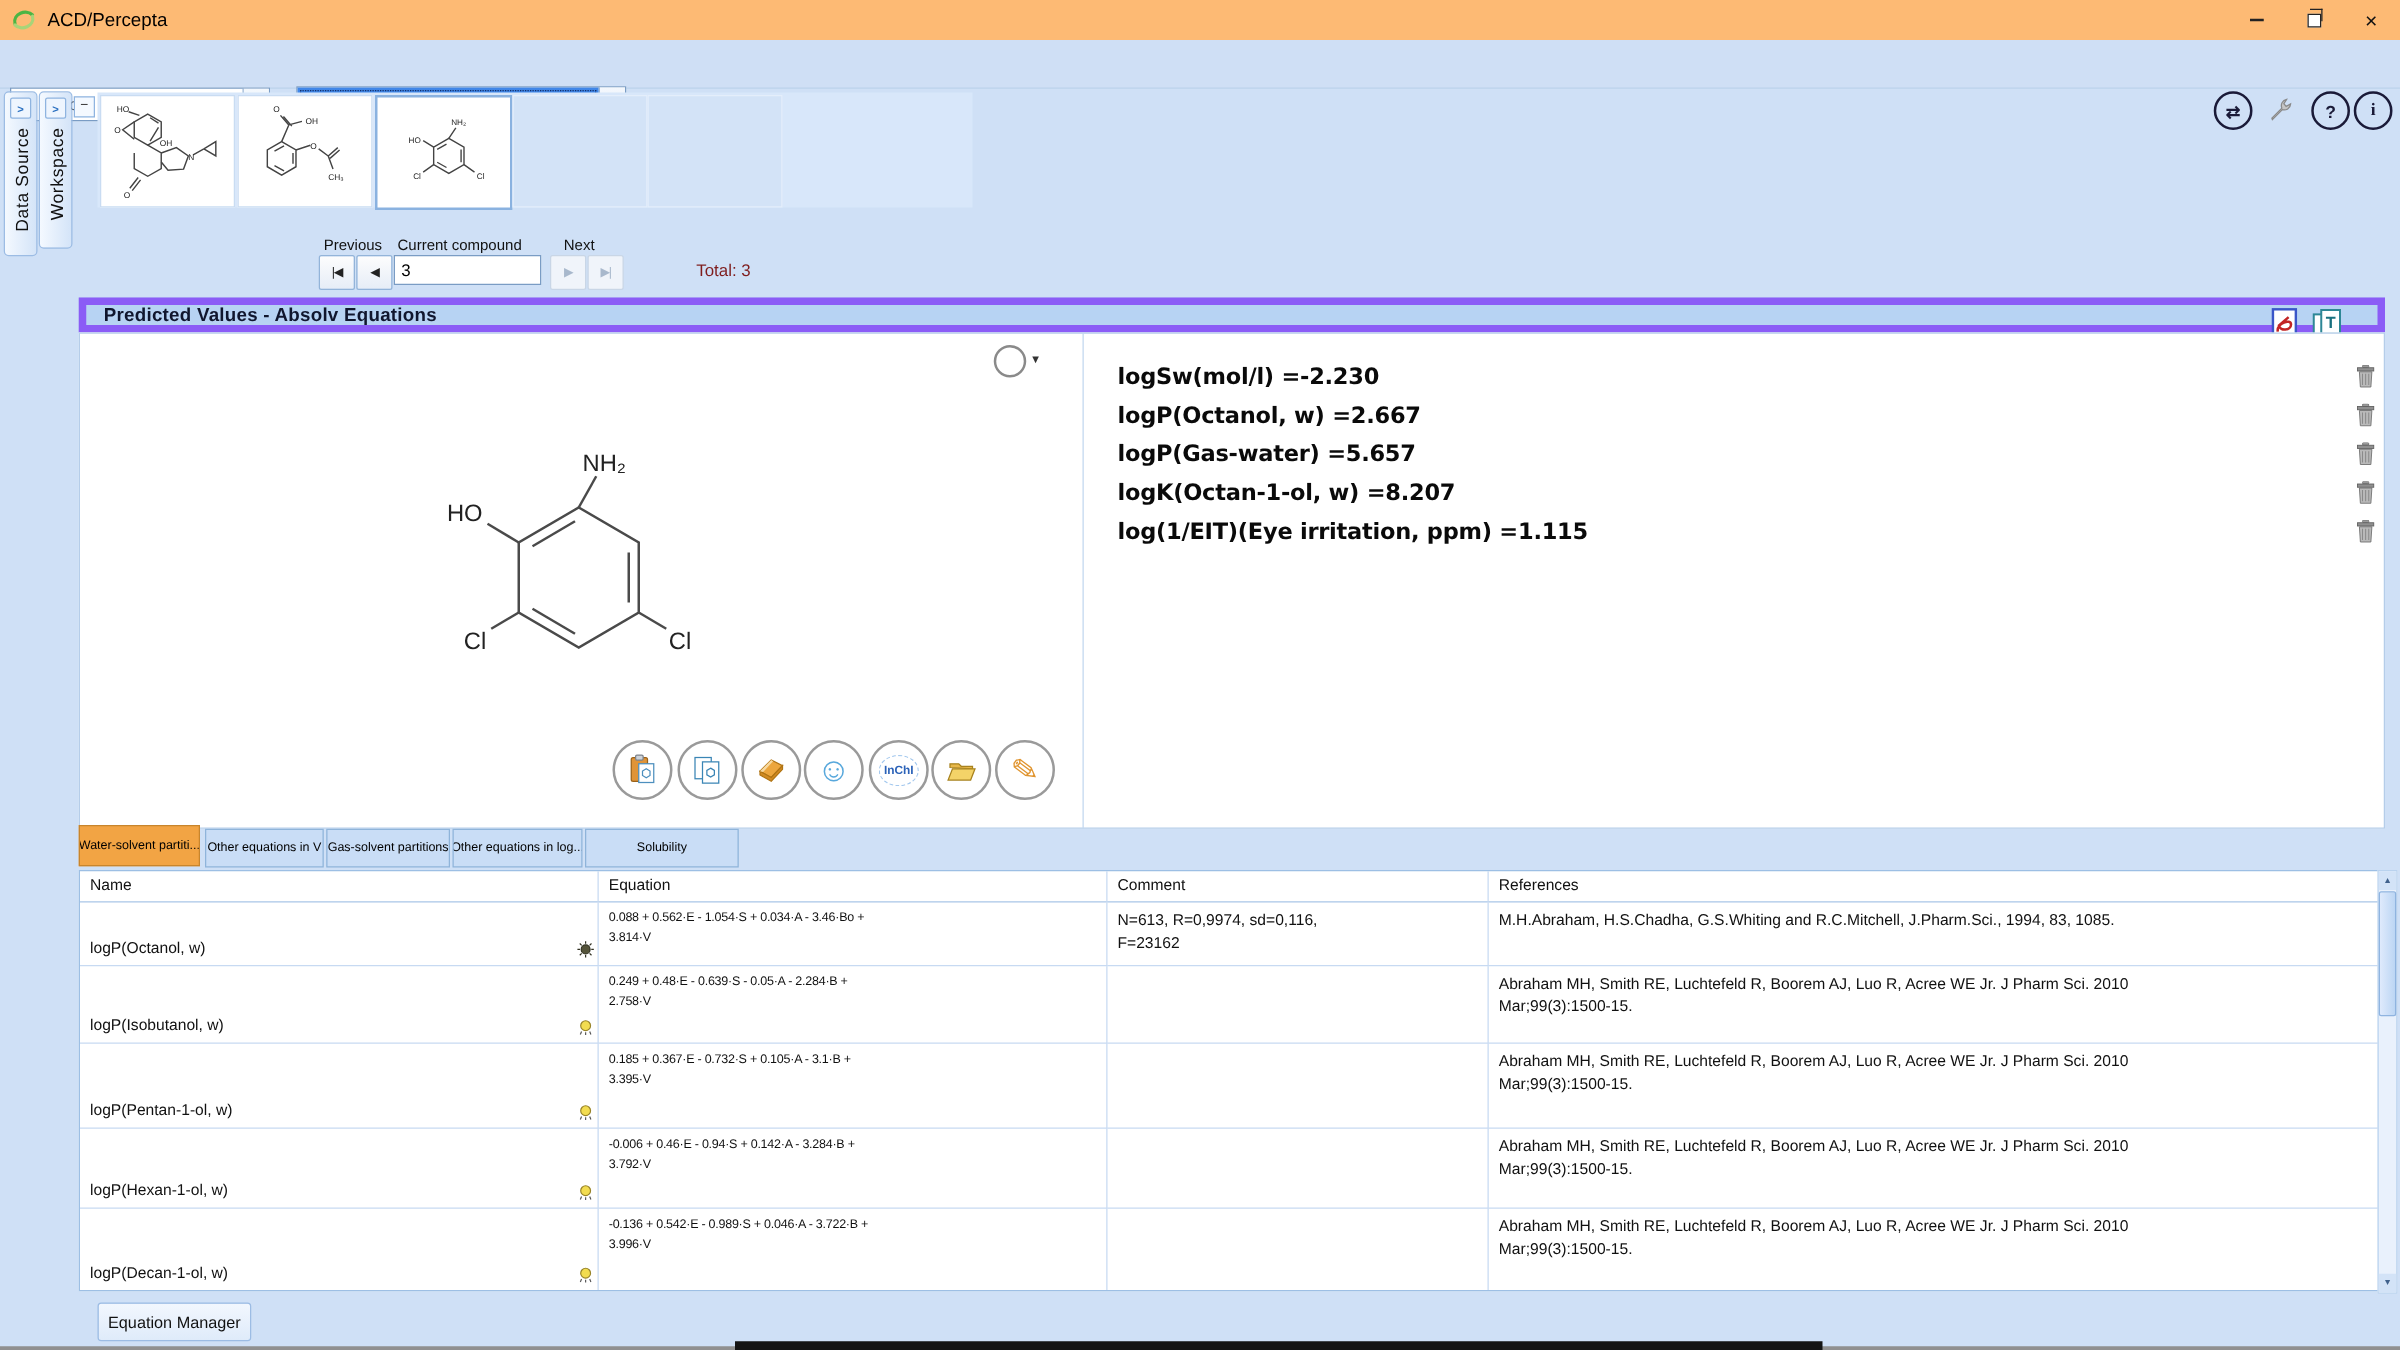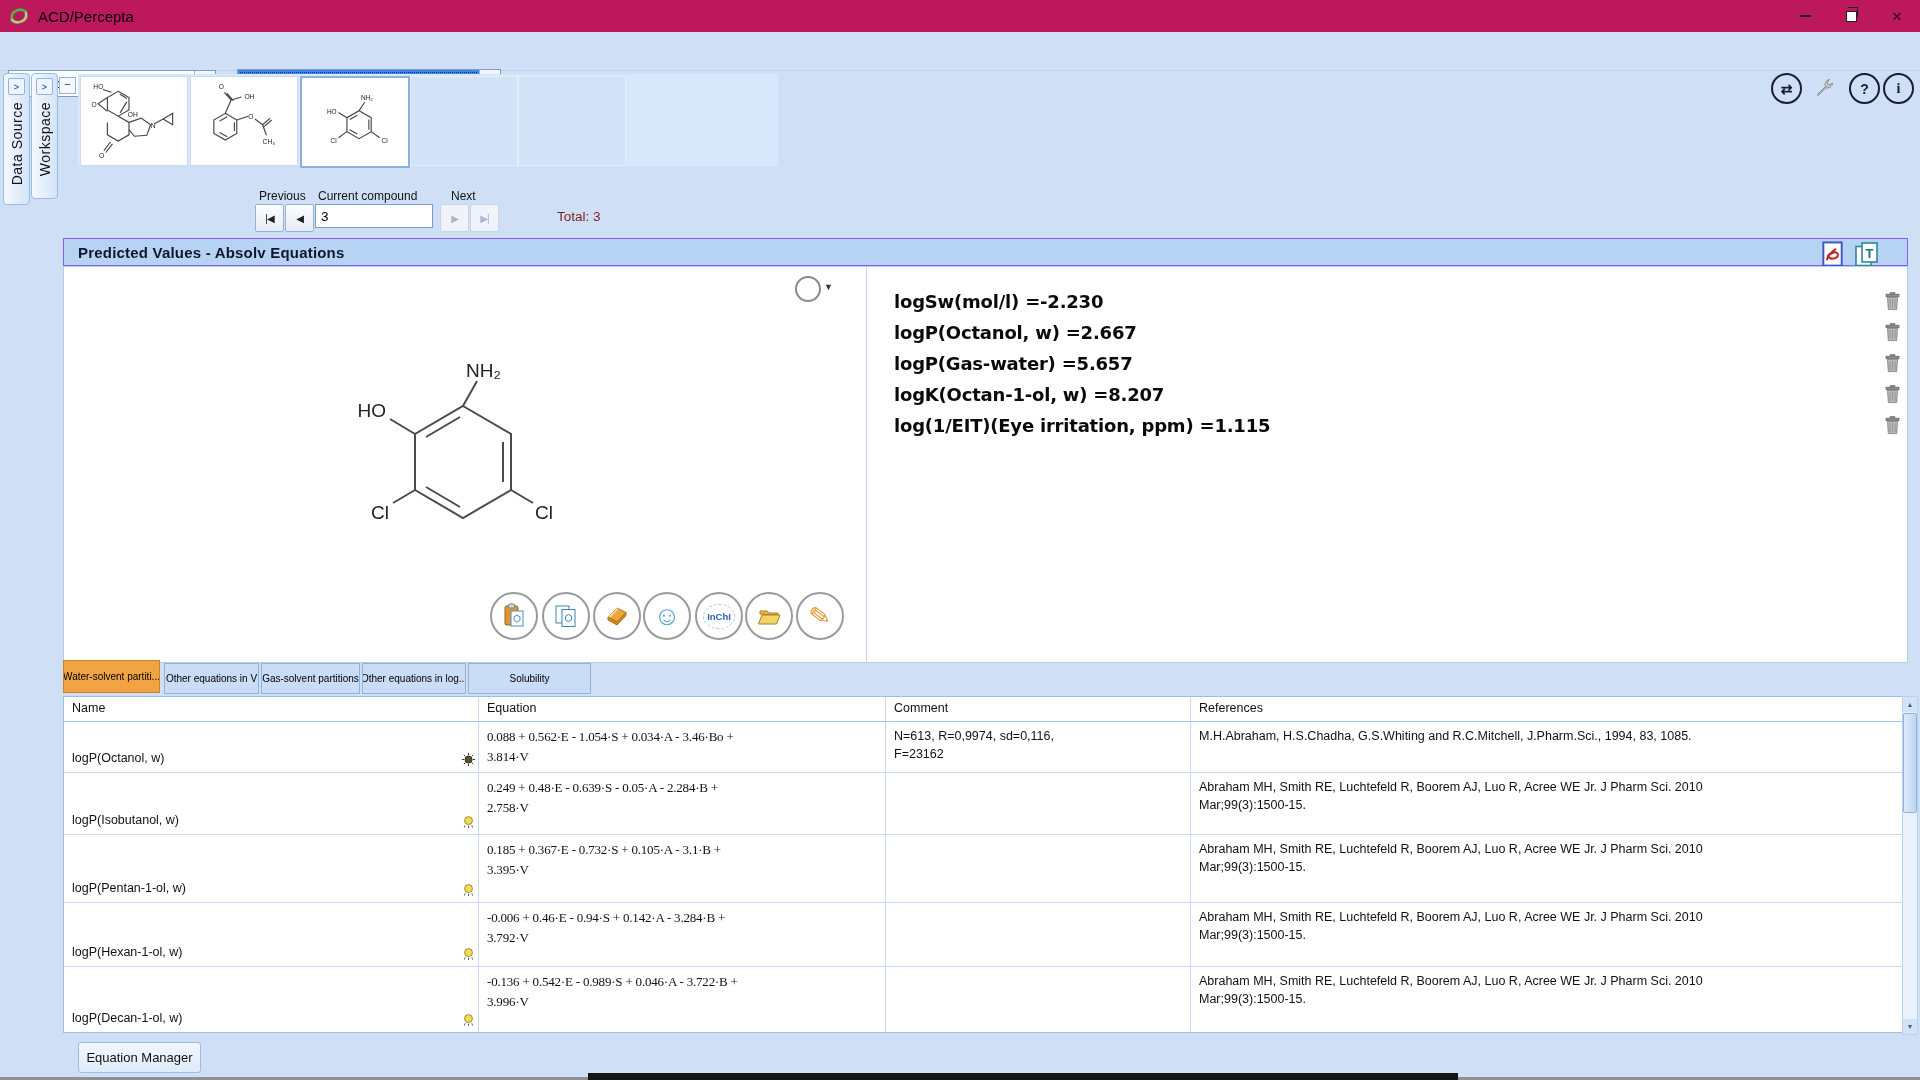--- a/index.html
+++ b/index.html
@@ -1,20 +1,20 @@
 <!DOCTYPE html>
 <html><head>
 <meta charset="utf-8">
 <style>
   html,body{margin:0;padding:0}
   body{font-family:"Liberation Sans",sans-serif;background:#fff}
   .app{position:relative;width:1920px;height:1080px;overflow:hidden;background:#cfe0f6}
 
   
-  .titlebar{position:absolute;left:0;top:0;width:1920px;height:32px;background:#be185d;display:flex;align-items:center}
+  .titlebar{position:absolute;left:0;top:0;width:1920px;height:32px;background:#fdba74;display:flex;align-items:center}
   .titlebar .title{margin-left:8px;font-size:15px;color:#000}
   .winbtns{position:absolute;right:0;top:0;height:32px;display:flex}
   .winbtn{width:46px;height:32px;display:flex;align-items:center;justify-content:center;cursor:pointer}
   .glyph-min{width:11px;height:1.4px;background:#222}
   .glyph-restore{position:relative;width:9px;height:9px;border:1.2px solid #222;background:#fff}
   .glyph-restore::before{content:"";position:absolute;left:1.5px;top:-4.5px;width:8.5px;height:8.5px;border-top:1.2px solid #222;border-right:1.2px solid #222}
   .glyph-close{font-size:17px;color:#111;line-height:1}
 
   
   .toolbar{position:absolute;left:0;top:32px;width:1920px;height:38px;background:#cfdff5;border-bottom:1px solid #bcd2ec}
@@ -48,21 +48,21 @@
   .nav-label{position:absolute;font-size:12px;color:#111;top:189px}
   .nav-btn{position:absolute;top:204px;width:27px;height:26px;background:linear-gradient(#fdfdfd,#e6edf7);
     border:1px solid #93b4d9;border-radius:2px;display:flex;align-items:center;justify-content:center;
     font-size:10px;color:#222;letter-spacing:-1px;cursor:pointer}
   .nav-btn.disabled{background:#f0f4fa;border-color:#c9d6e6;color:#a8b8cc}
   .nav-input{position:absolute;left:315px;top:204px;width:118px;height:24px;border:1px solid #7a9cc4;font-size:13.5px;
     padding:0 0 0 5px;font-family:"Liberation Sans",sans-serif;box-sizing:border-box}
   .nav-total{position:absolute;left:557px;top:209px;font-size:13.5px;color:#7f1d1d}
 
   
-  .panel-header{position:absolute;left:63px;top:238px;width:1845px;height:28px;background:#b7d3f3;border:1px solid #8b5cf6;box-sizing:border-box;display:flex;align-items:center}
+  .panel-header{position:absolute;left:63px;top:238px;width:1845px;height:28px;background:#b7d3f3;border:6px solid #8b5cf6;box-sizing:border-box;display:flex;align-items:center}
   .panel-header .ptitle{margin-left:14px;font-size:15px;font-weight:bold;color:#10162e;letter-spacing:.2px}
   .hdr-icon{position:absolute;top:2px;width:28px;height:27px;display:flex;align-items:center;justify-content:center;cursor:pointer}
   .content-panel{position:absolute;left:63px;top:266px;width:1845px;height:397px;background:#fff;border:1px solid #b5cde9;box-sizing:border-box}
   .vdivider{position:absolute;left:866px;top:266px;width:1px;height:397px;background:#c2d7ef}
 
   .struct-menu{position:absolute;left:795px;top:276px;width:22px;height:22px;border:2px solid #8a8a8a;border-radius:50%;background:#fff;cursor:pointer}
   .struct-menu-arrow{position:absolute;left:824px;top:282px;font-size:9px;color:#333;cursor:pointer}
 
   .circbtn{position:absolute;top:592px;width:48px;height:48px;border:2px solid #9a9a9a;border-radius:50%;background:#fff;
     display:flex;align-items:center;justify-content:center;cursor:pointer;box-sizing:border-box}
@@ -81,21 +81,21 @@
   .tab.active{top:660px;height:33px;background:#f2a444;border-color:#c8852c;z-index:2}
 
   
   .eqtable{position:absolute;left:63px;top:696px;width:1839px;background:#fff;border:1px solid #9dbfe4;box-sizing:content-box;
     display:grid;grid-template-columns:415px 407px 305px 712px;grid-template-rows:25px 51px 62px 68px 64px 65px}
   .th{font-size:12.5px;color:#111;padding:4px 0 0 8px;border-right:1px solid #c7daf2;border-bottom:1px solid #a9c6e8;box-sizing:border-box}
   .td{font-size:12.5px;color:#111;padding:5px 8px;border-right:1px solid #c7daf2;border-bottom:1px solid #c7daf2;
     white-space:pre-line;line-height:1.45;box-sizing:border-box;overflow:hidden}
   .lastcol{border-right:none}
   .lastrow{border-bottom:none}
-  .td.eq{font-family:Liberation Serif, serif;font-size:13px;line-height:1.55;letter-spacing:-.2px}
+  .td.eq{font-family:Liberation Sans, sans-serif;font-size:10px;line-height:1.55;letter-spacing:-.2px}
   .td.refs{padding-right:124px}
   .td.namecell{display:flex;justify-content:space-between;align-items:flex-end;white-space:normal;padding-right:2px}
   .sun-dark circle{fill:#55543a;stroke:#2e2e1e}
   .sun-dark line{stroke:#2e2e1e}
   .sun-yellow circle{fill:#f2dc50;stroke:#98842a}
   .sun-yellow line{stroke:#555}
 
   .vscroll{position:absolute;left:1902px;top:696px;width:16px;height:339px;background:#e9f1fc;border:1px solid #b9d2ee;box-sizing:border-box}
   .scr-btn{position:absolute;left:0;width:14px;height:15px;background:#d3e3f7;color:#40618c;font-size:7px;display:flex;align-items:center;justify-content:center;cursor:pointer}
   .scr-thumb{position:absolute;left:0;top:16px;width:14px;height:100px;background:linear-gradient(90deg,#dfeafc,#bcd6f4);border:1px solid #8fb4e0;border-radius:2px;box-sizing:border-box;cursor:pointer}

